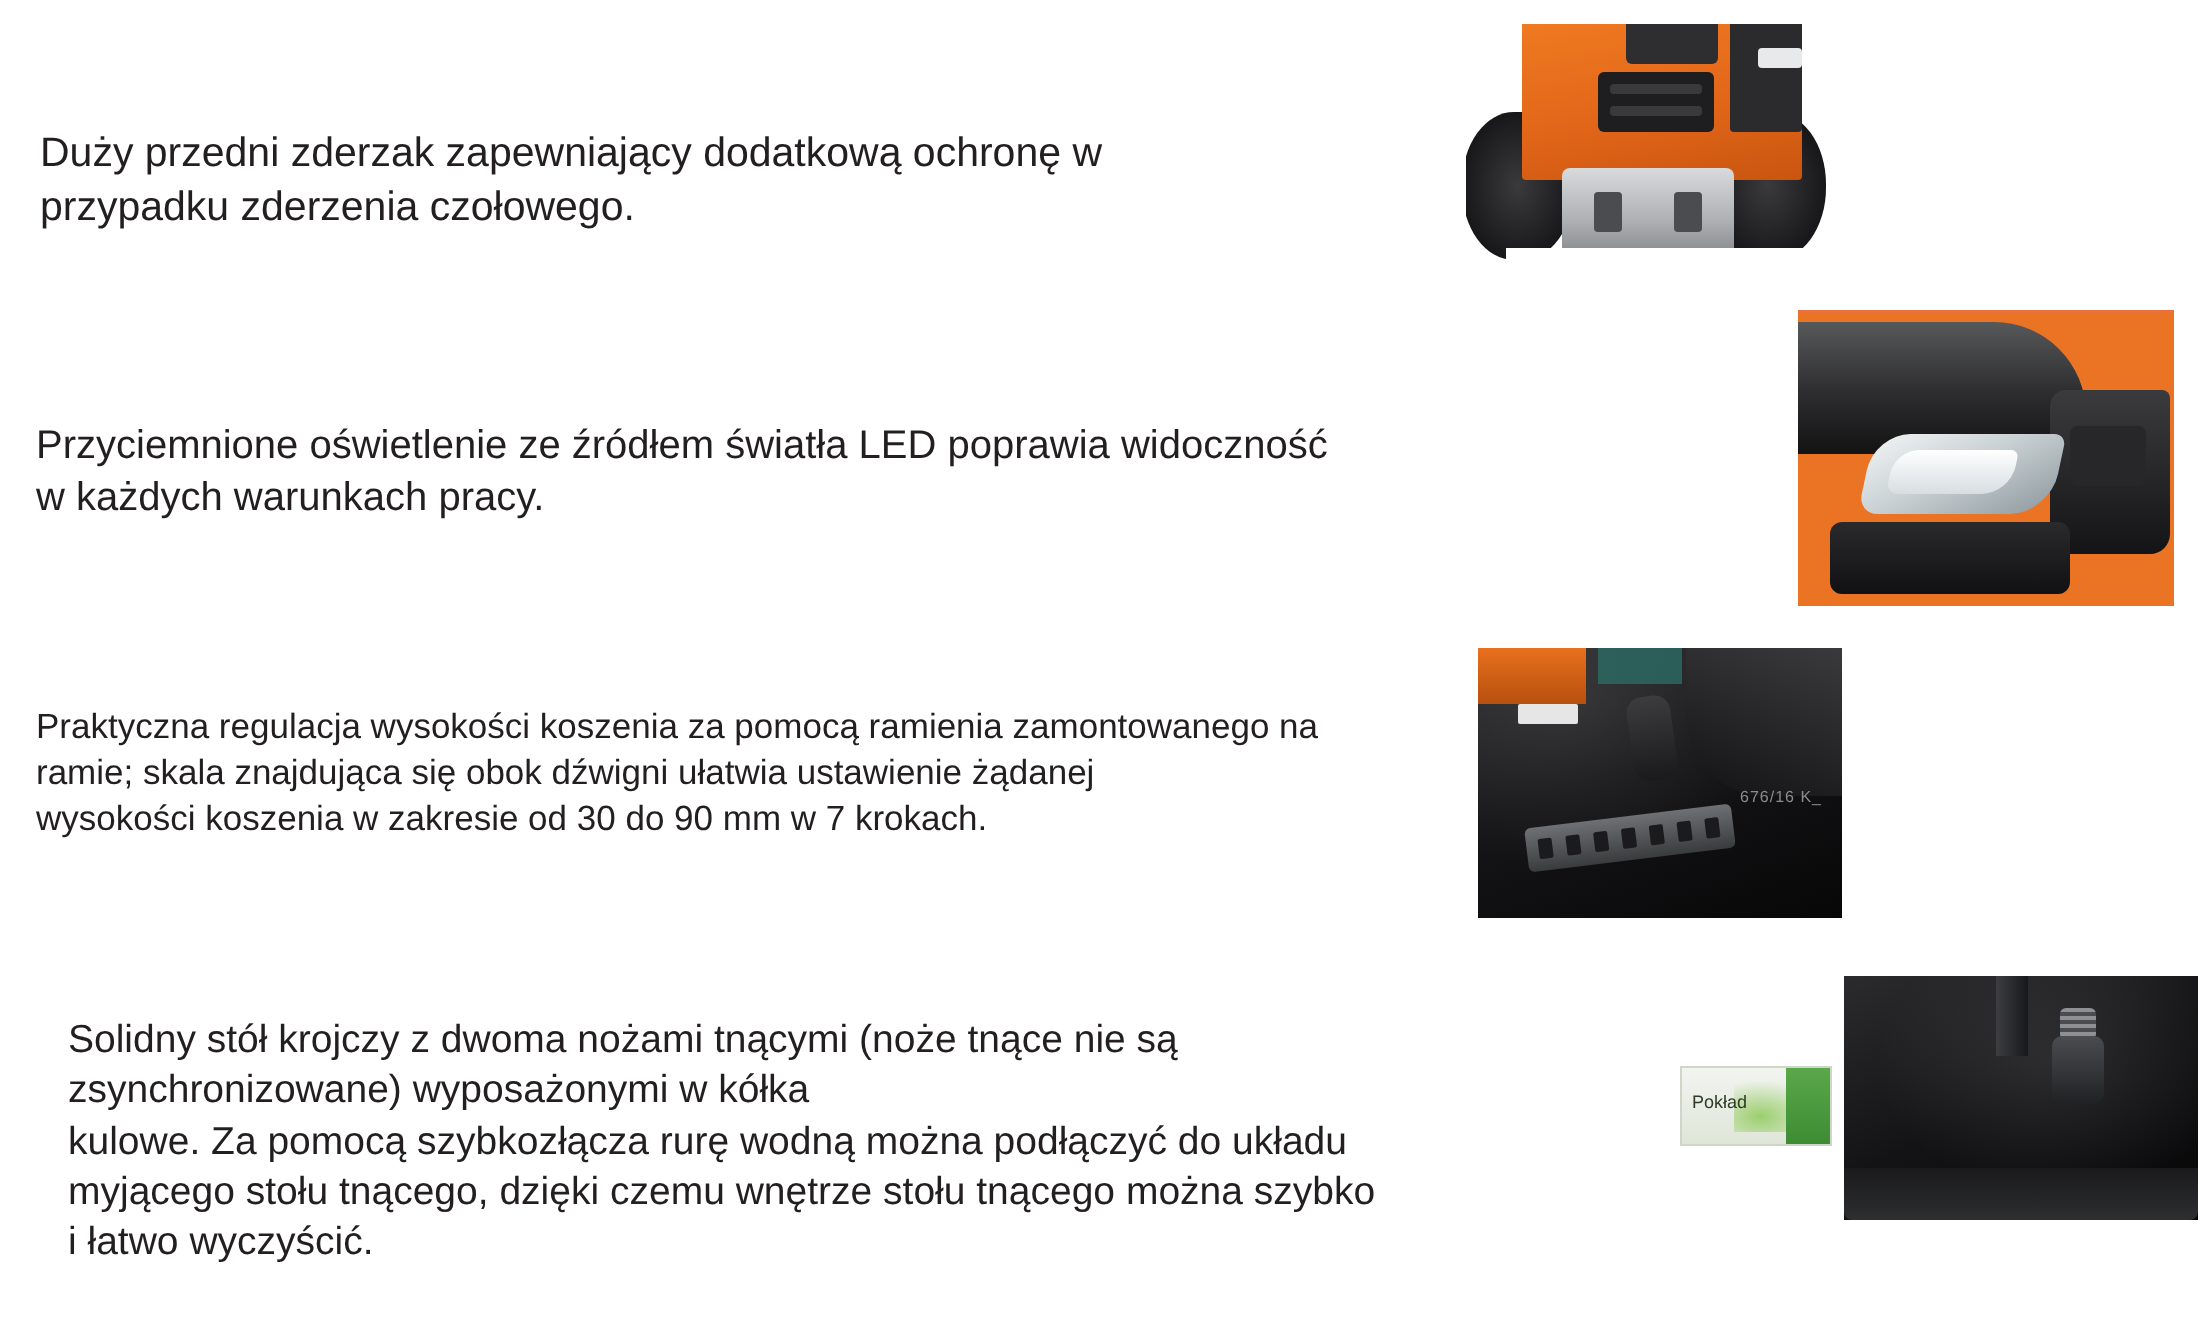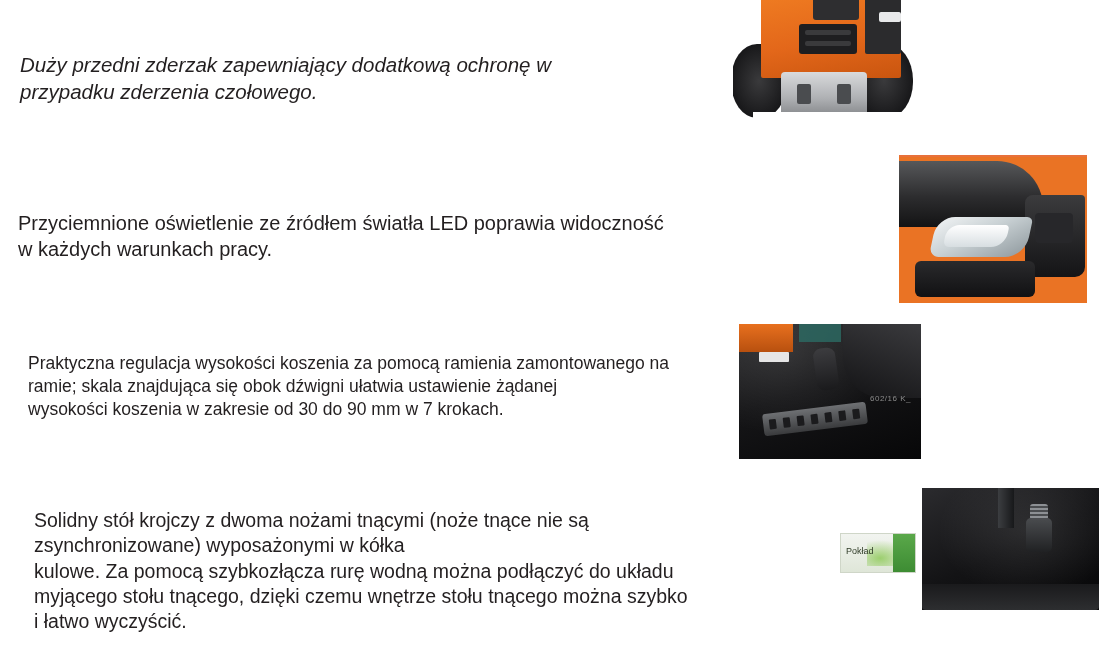--- a/index.html
+++ b/index.html
@@ -29,21 +29,21 @@
     white-space: pre-line;
   }
 
   .feature-image {
     position: absolute;
     overflow: hidden;
     background: #1a1a1a;
   }
 
   
-  #row-1 { top: 0; height: 150px; font-style: italic; }
+  #row-1 { top: 12px; height: 150px; }
   #text-1 {
     left: 20px;
     top: 52px;
     width: 640px;
     font-size: 20.5px;
   }
   #img-1 {
     left: 733px;
     top: 0px;
     width: 198px;
@@ -189,21 +189,21 @@
     position: absolute;
     left: 16px; top: 106px;
     width: 120px; height: 36px;
     background: linear-gradient(180deg, #2a2a2c 0%, #111113 100%);
     border-radius: 6px;
   }
 
   
   #row-3 { top: 310px; height: 170px; }
   #text-3 {
-    left: 28px;
+    left: 18px;
     top: 42px;
     width: 680px;
     font-size: 17.5px;
   }
   #img-3 {
     left: 739px;
     top: 14px;
     width: 182px;
     height: 135px;
     background: #0c0c0d;
@@ -412,21 +412,21 @@
     <div class="lever-handle"></div>
     <div class="lever-scale">
       <span style="left:6px"></span>
         <span style="left:20px"></span>
         <span style="left:34px"></span>
       <span style="left:48px"></span>
         <span style="left:62px"></span>
         <span style="left:76px"></span>
       <span style="left:90px"></span>
     </div>
-    <div class="lever-code">602/16 K_</div>
+    <div class="lever-code">676/16 K_</div>
   </div>
 </div>
 
 <div class="feature-row" id="row-4">
   <div class="feature-text" id="text-4">Solidny stół krojczy z dwoma nożami tnącymi (noże tnące nie są
 zsynchronizowane) wyposażonymi w kółka
 kulowe. Za pomocą szybkozłącza rurę wodną można podłączyć do układu
 myjącego stołu tnącego, dzięki czemu wnętrze stołu tnącego można szybko
 i łatwo wyczyścić.</div>
 

